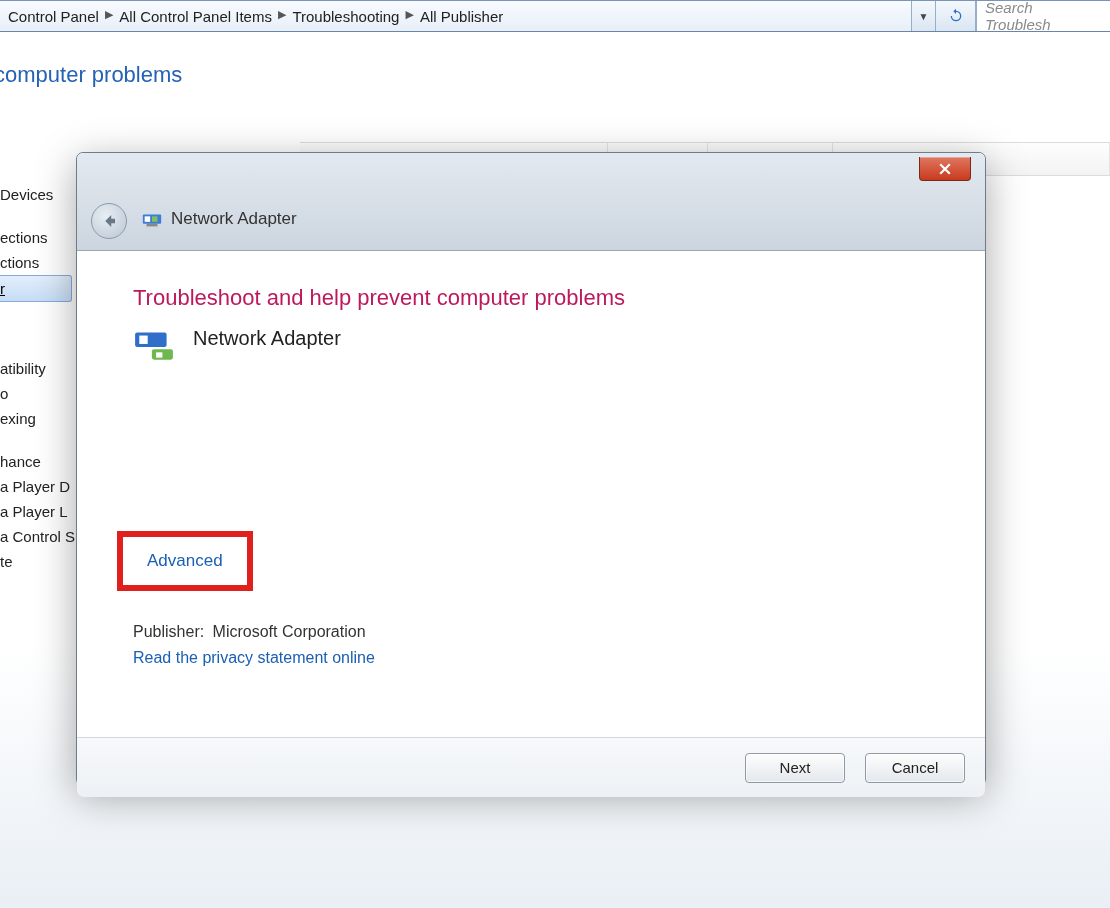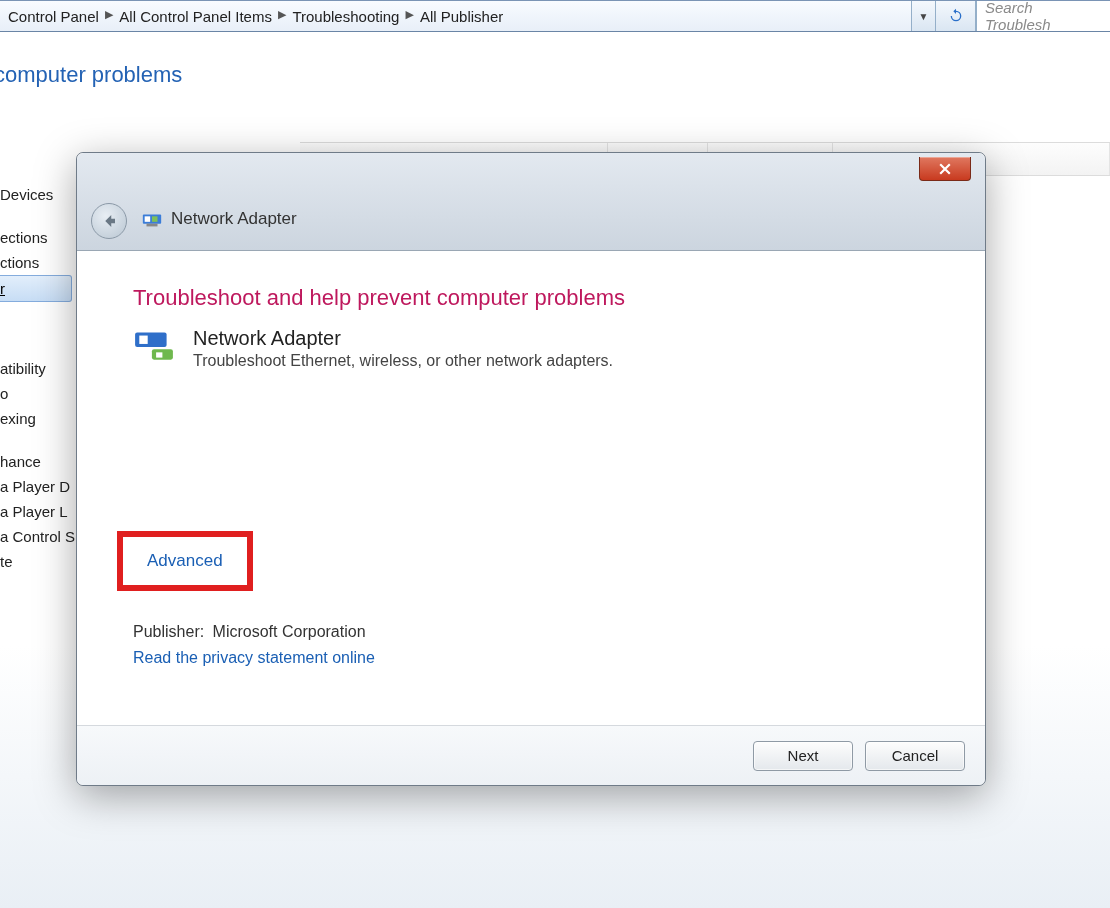--- a/index.html
+++ b/index.html
@@ -212,22 +212,23 @@
     }
 
     .dialog-footer {
       height: 60px;
       border-top: 1px solid #d5d9de;
       background: linear-gradient(#f7f9fb,#edf1f5);
       border-radius: 0 0 7px 7px;
       display: flex;
       justify-content: flex-end;
       align-items: center;
-      gap: 12px;
+      gap: 20px;
       padding: 0 20px;
+      margin-top: 12px;
     }
     .btn {
       min-width: 100px;
       height: 30px;
       padding: 0 18px;
       background: linear-gradient(#fdfdfd,#e4e8ec);
       border: 1px solid #8f9aa5;
       border-radius: 4px;
       font-size: 15px;
       color: #222;
@@ -356,21 +357,20 @@
       <div class="item-icon">
         <svg viewBox="0 0 40 32" width="42" height="36">
           <rect x="2" y="4" width="30" height="14" rx="2" fill="#2f6fc9"></rect>
           <rect x="6" y="7" width="8" height="8" fill="#fff"></rect>
           <rect x="18" y="20" width="20" height="10" rx="2" fill="#6fb84e"></rect>
           <rect x="22" y="23" width="6" height="5" fill="#fff"></rect>
         </svg>
       </div>
       <div class="item-text">
         <div class="item-title">Network Adapter</div>
-        <div class="item-sub">Troubleshoot Ethernet, wireless, or other network adapters.</div>
       </div>
     </div>
 
     <div class="adv-link-wrap">
       <span class="adv-link">Advanced</span>
     </div>
 
     <div class="publisher-line">
       <span class="pub-label">Publisher:</span>
       <span>Microsoft Corporation</span>

